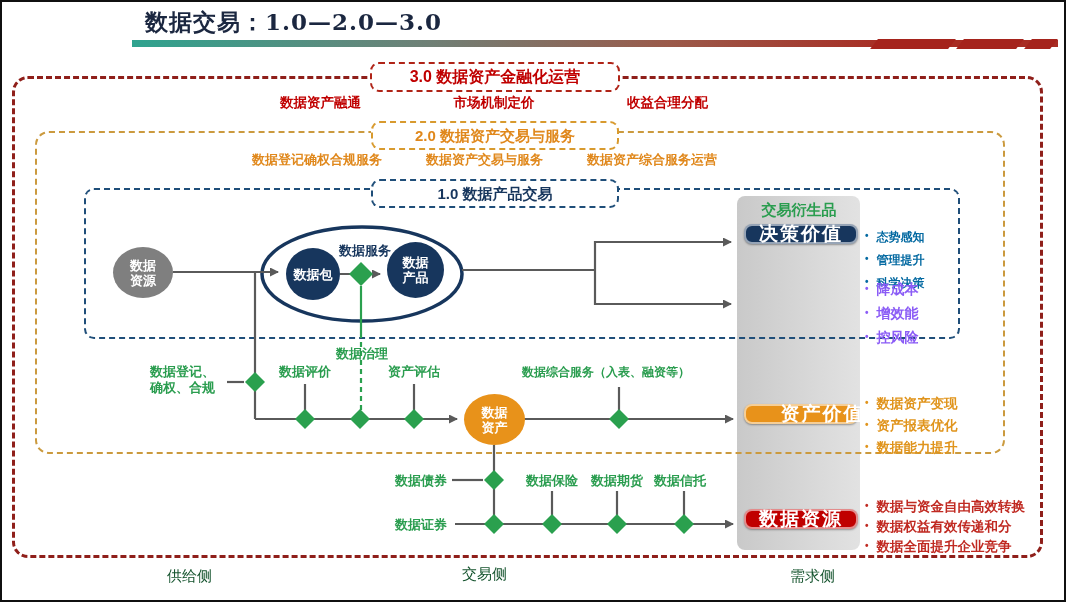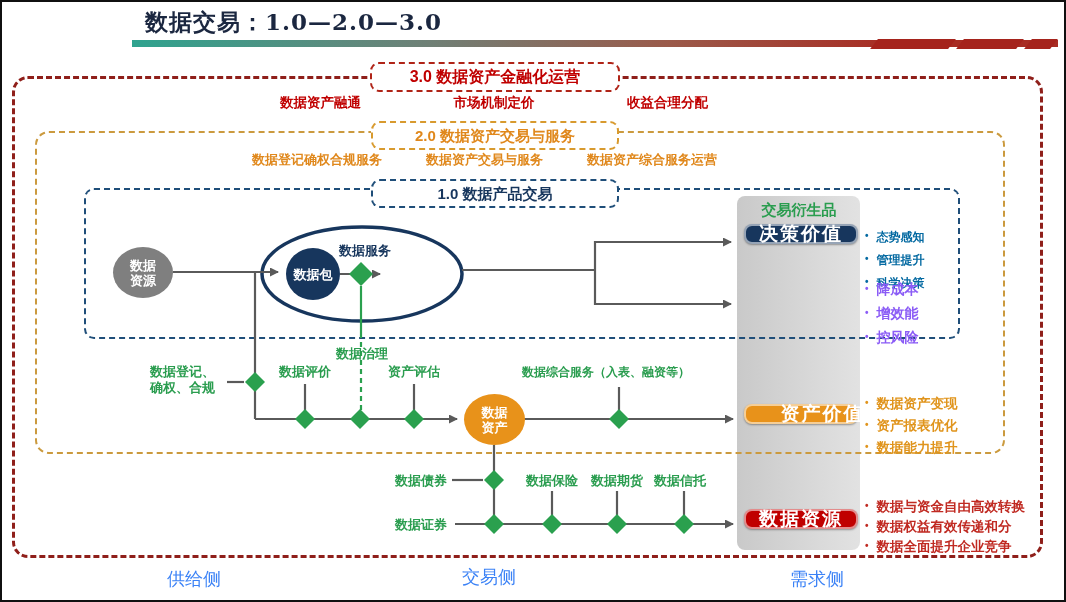--- a/index.html
+++ b/index.html
@@ -44,21 +44,21 @@
   .node{border-radius:50%;color:#fff;font-weight:bold;font-size:13px;display:flex;align-items:center;
         justify-content:center;text-align:center;line-height:15px;}
   .node .wrap2{width:28px;word-break:break-all;}
   .n-res{left:111px;top:245px;width:60px;height:51px;background:#7f7f7f;}
   .n-pkg{left:284px;top:246px;width:54px;height:52px;background:#17365d;}
   .n-prd{left:385px;top:240px;width:57px;height:56px;background:#17365d;}
   .n-ast{left:462px;top:392px;width:61px;height:51px;background:#e8921a;}
   
   .g{color:#2a9d4f;font-weight:bold;font-size:13px;white-space:nowrap;}
   .navy{color:#17365d;font-weight:bold;font-size:13px;white-space:nowrap;}
-  .foot{font-size:18px;color:#3b82f6;white-space:nowrap;}
+  .foot{font-size:15px;color:#14532d;white-space:nowrap;}
   svg.wires{left:0;top:0;pointer-events:none;}
 </style>
 </head>
 <body>
 
 <div id="canvas">
 
   <div class="abs title">数据交易：1.0—2.0—3.0</div>
   <div class="abs grad-bar"></div>
   <div class="abs decor" style="left:872px;width:78px;"></div>
@@ -131,20 +131,23 @@
     <span>数据资产综合服务运营</span>
   </div>
   <div class="abs hdr hdr1">1.0 数据产品交易</div>
 
   <div class="abs node n-res">
     <div class="wrap2">数据资源</div>
   </div>
   <div class="abs node n-pkg">
     <div>数据包</div>
   </div>
+  <div class="abs node n-prd">
+    <div class="wrap2">数据产品</div>
+  </div>
   <div class="abs node n-ast">
     <div class="wrap2">数据资产</div>
   </div>
   <div class="abs navy" style="left:337px;top:240px;">数据服务</div>
 
   <div class="abs g" style="left:334px;top:343px;">数据治理</div>
   <div class="abs g" style="left:148px;top:362px;width:70px;white-space:normal;word-break:break-all;line-height:16px;">数据登记、确权、合规</div>
   <div class="abs g" style="left:277px;top:361px;">数据评价</div>
   <div class="abs g" style="left:386px;top:361px;">资产评估</div>
   <div class="abs g" style="left:520px;top:362px;font-size:12px;">数据综合服务（入表、融资等）</div>

